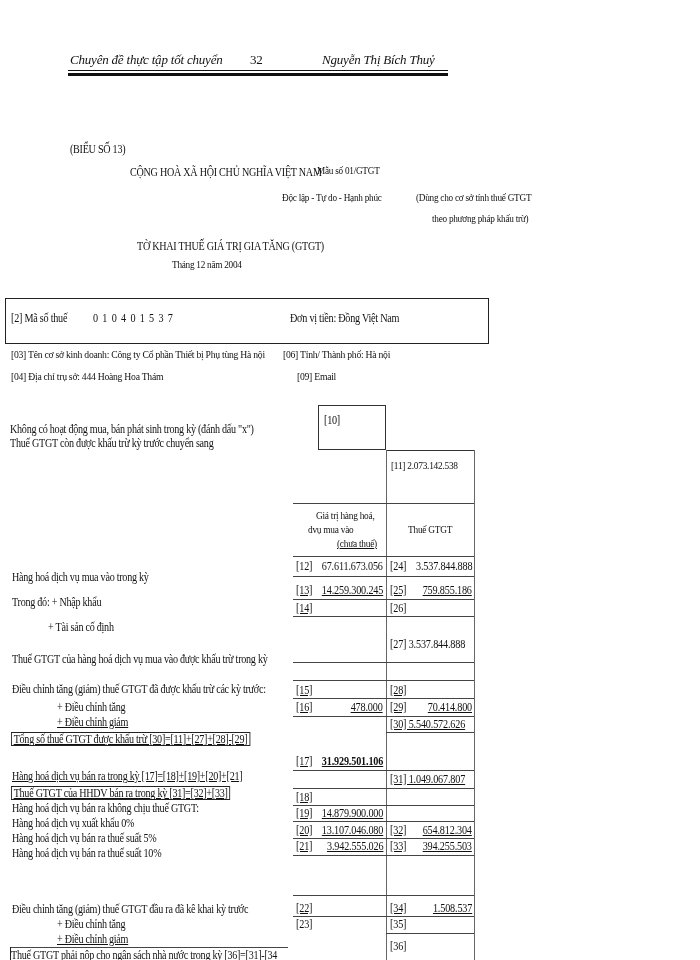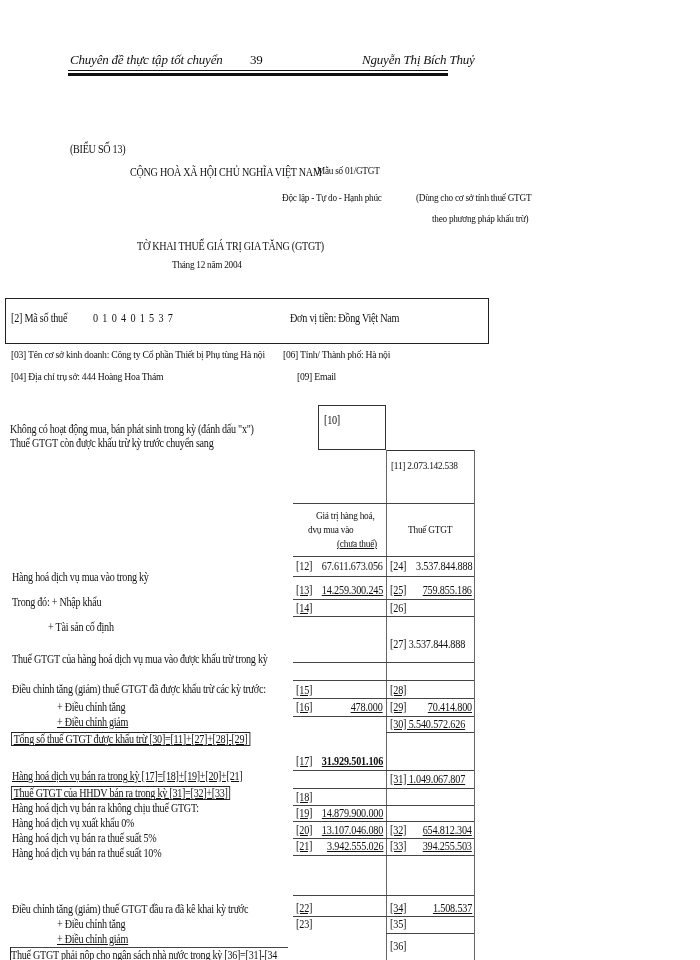--- a/index.html
+++ b/index.html
@@ -16,22 +16,22 @@
   .vl { position:absolute; width:0; border-left:1px solid #666; }
   .u { text-decoration:underline; }
   .bold { font-weight:bold; }
   .cell { position:absolute; font-size:12px; transform:scaleX(0.85); transform-origin:left center; white-space:nowrap; letter-spacing:-0.2px;}
   .num { position:absolute; font-size:12px; transform:scaleX(0.85); transform-origin:right center; white-space:nowrap; text-align:right; letter-spacing:-0.2px;}
 </style>
 </head>
 <body>
 
 <div class="abs hdr" style="left:70px;top:52px;">Chuyên đề thực tập tốt chuyển</div>
-<div class="abs hdr" style="left:250px;top:52px;font-style:normal;">39</div>
-<div class="abs hdr" style="left:322px;top:52px;margin-left:40px;">Nguyễn Thị Bích Thuỷ</div>
+<div class="abs hdr" style="left:250px;top:52px;font-style:normal;">32</div>
+<div class="abs hdr" style="left:322px;top:52px;">Nguyễn Thị Bích Thuỷ</div>
 <div class="rule1"></div>
 <div class="rule2"></div>
 
 <div class="abs t" style="left:70px;top:143px;">(BIỂU SỐ 13)</div>
 <div class="abs t" style="left:130px;top:166px;">CỘNG HOÀ XÃ HỘI CHỦ NGHĨA VIỆT NAM</div>
 <div class="abs t" style="left:317px;top:165px;font-size:10.5px;">Mẫu số 01/GTGT</div>
 <div class="abs t" style="left:282px;top:192px;font-size:10.5px;">Độc lập - Tự do - Hạnh phúc</div>
 <div class="abs t" style="left:416px;top:192px;font-size:10.5px;">(Dùng cho cơ sở tính thuế GTGT</div>
 <div class="abs t" style="left:432px;top:213px;font-size:10.5px;">theo phương   pháp khấu trừ)</div>
 <div class="abs t" style="left:137px;top:240px;">TỜ KHAI THUẾ GIÁ TRỊ GIA TĂNG (GTGT)</div>

